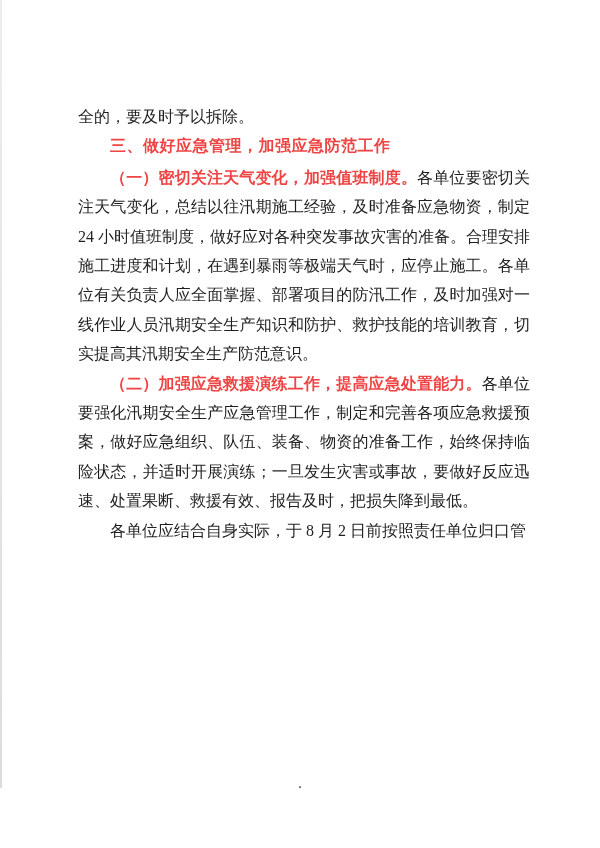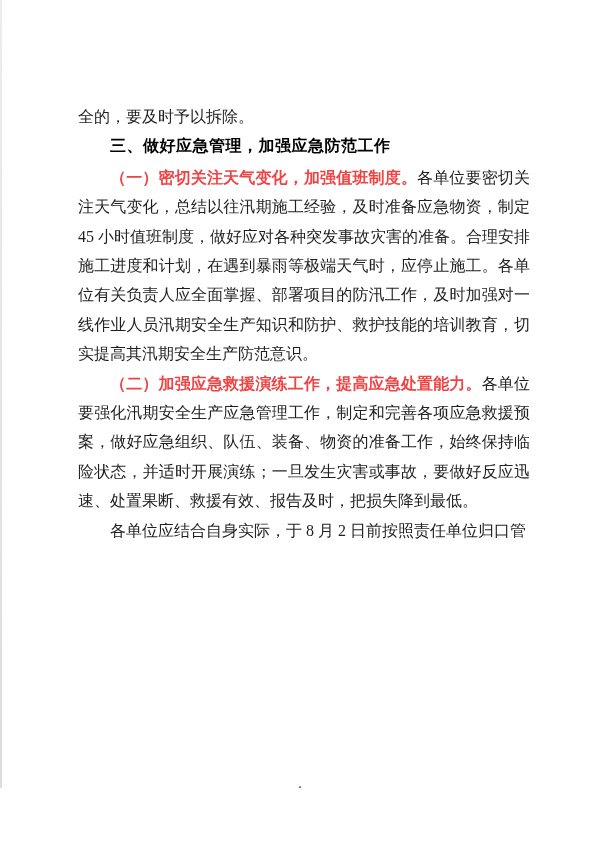--- a/index.html
+++ b/index.html
@@ -41,21 +41,21 @@
     text-indent: 2em;
   }
   .run-body {
     font-family: "Liberation Serif", "DejaVu Serif", serif;
     font-weight: 400;
     color: #1f1f1f;
   }
   .run-heading {
     font-family: Liberation Mono, monospace;
     font-weight: 700;
-    color: #000000;
+    color: #ef4444;
     letter-spacing: 0.5px;
   }
   .run-subheading {
     font-family: "Liberation Serif", "DejaVu Serif", serif;
     font-weight: 700;
     color: #ef4444;
   }
   .page-footer {
     position: absolute;
     left: 0;
@@ -70,19 +70,19 @@
 </style>
 </head>
 <body>
 
 <div class="page">
   <div class="scan-edge-left"></div>
 
   <div class="doc-body">
       <p class="para"><span class="run-body">全的，要及时予以拆除。</span></p>
       <p class="para indent"><span class="run-heading">三、做好应急管理，加强应急防范工作</span></p>
-      <p class="para indent"><span class="run-subheading">（一）密切关注天气变化，加强值班制度。</span><span class="run-body">各单位要密切关注天气变化，总结以往汛期施工经验，及时准备应急物资，制定 45 小时值班制度，做好应对各种突发事故灾害的准备。合理安排施工进度和计划，在遇到暴雨等极端天气时，应停止施工。各单位有关负责人应全面掌握、部署项目的防汛工作，及时加强对一线作业人员汛期安全生产知识和防护、救护技能的培训教育，切实提高其汛期安全生产防范意识。</span></p>
+      <p class="para indent"><span class="run-subheading">（一）密切关注天气变化，加强值班制度。</span><span class="run-body">各单位要密切关注天气变化，总结以往汛期施工经验，及时准备应急物资，制定 24 小时值班制度，做好应对各种突发事故灾害的准备。合理安排施工进度和计划，在遇到暴雨等极端天气时，应停止施工。各单位有关负责人应全面掌握、部署项目的防汛工作，及时加强对一线作业人员汛期安全生产知识和防护、救护技能的培训教育，切实提高其汛期安全生产防范意识。</span></p>
       <p class="para indent"><span class="run-subheading">（二）加强应急救援演练工作，提高应急处置能力。</span><span class="run-body">各单位要强化汛期安全生产应急管理工作，制定和完善各项应急救援预案，做好应急组织、队伍、装备、物资的准备工作，始终保持临险状态，并适时开展演练；一旦发生灾害或事故，要做好反应迅速、处置果断、救援有效、报告及时，把损失降到最低。</span></p>
       <p class="para indent"><span class="run-body">各单位应结合自身实际，于 8 月 2 日前按照责任单位归口管</span></p>
     </div>
 
   <div class="page-footer">- 4 -</div>
 </div>
 
 </body></html>

